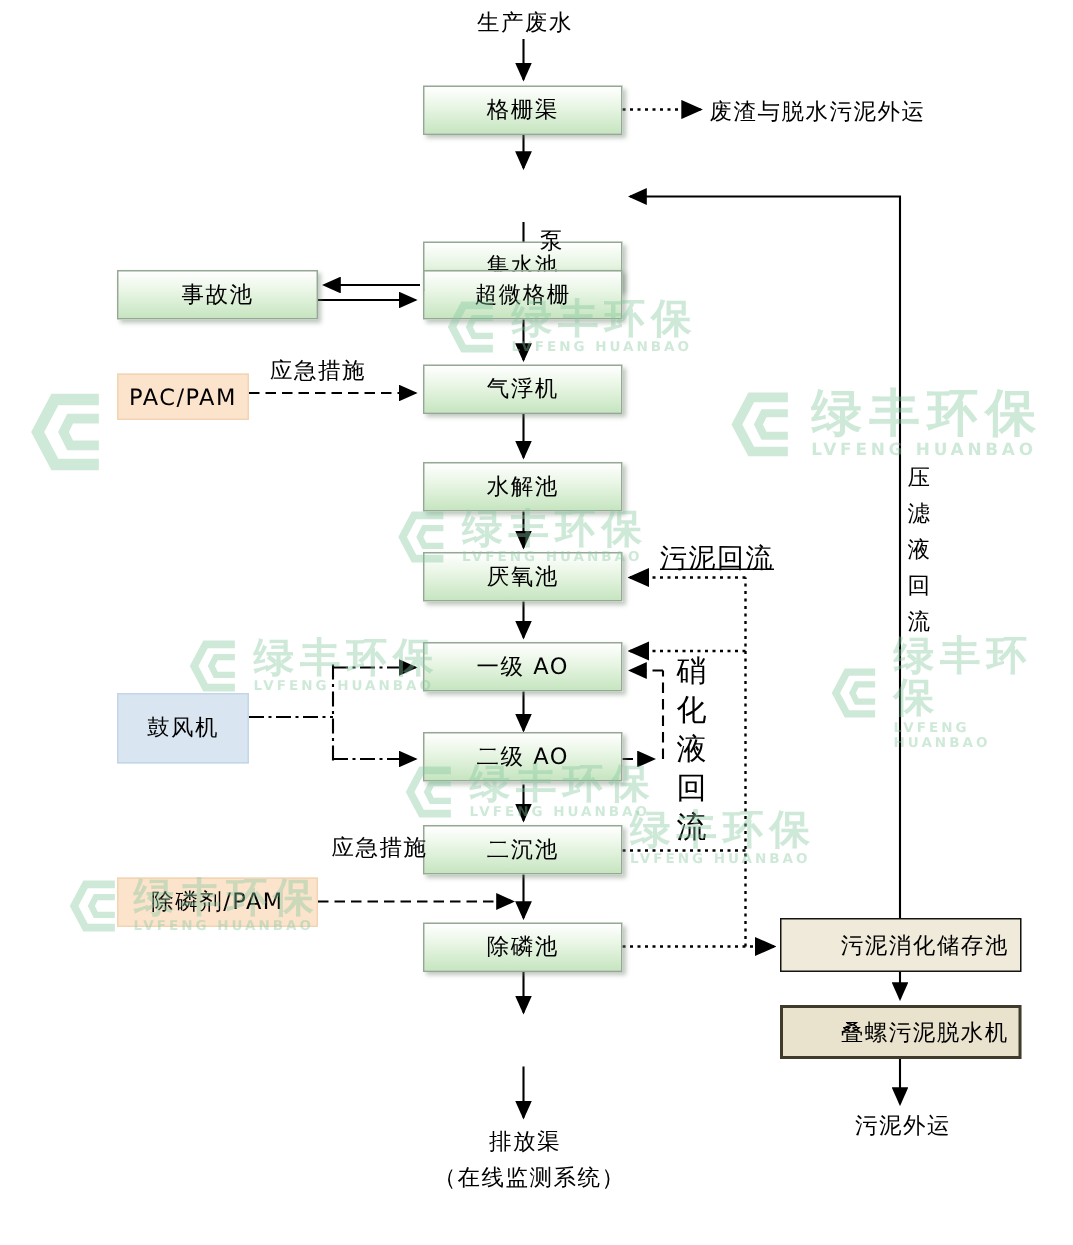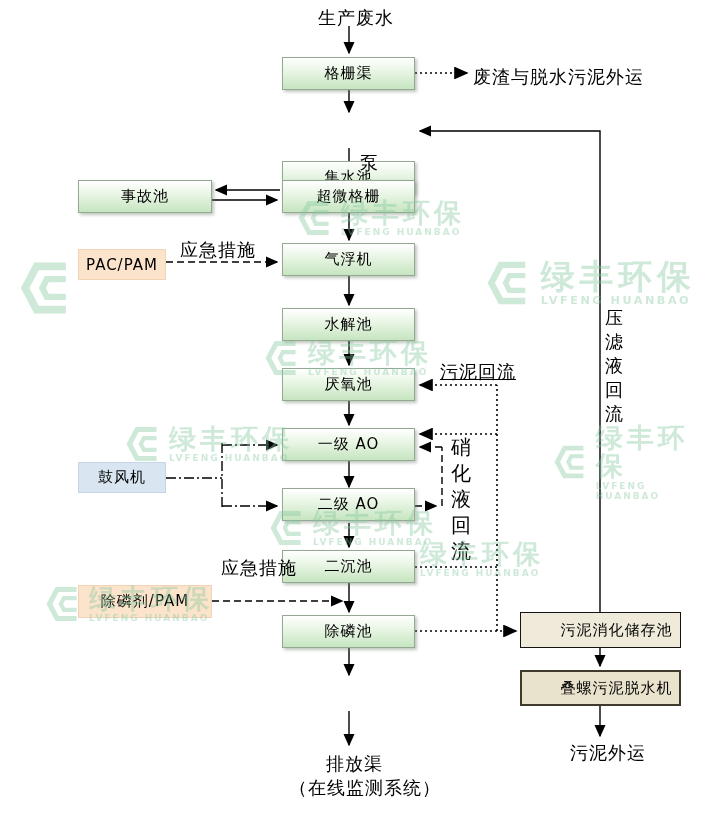--- a/index.html
+++ b/index.html
@@ -9,21 +9,21 @@
   .box{position:absolute;display:flex;align-items:center;justify-content:center;
        font-size:15px;letter-spacing:1px;z-index:20;box-sizing:border-box;text-align:center;}
   .gbox{width:133px;height:33px;
         background:linear-gradient(180deg,#ffffff 0%,#eaf6e6 40%,#c6e5c0 100%);
         border:1px solid #94a894;box-shadow:2px 2px 3px rgba(110,130,110,.45);}
   .pbox{background:#fbe3cc;border:1px solid #f2d4b4;}
   .bbox{background:#d9e6f2;border:1px solid #c3d5e7;}
   .tbox{width:161px;height:36px;background:#efead9;border:1px solid #141414;padding-left:32px;}
   .tbox.bold{border:2.5px solid #3f3a2c;background:#e9e2cc;}
   
-  .lab{position:absolute;font-size:18px;letter-spacing:1px;z-index:30;white-space:nowrap;}
+  .lab{position:absolute;font-size:15px;letter-spacing:1px;z-index:30;white-space:nowrap;}
   .vlab{white-space:normal;}
   
   svg.wires{position:absolute;left:0;top:0;z-index:10;pointer-events:none;}
   .s{stroke:#000;stroke-width:1.4;fill:none;}
   .dash{stroke:#000;stroke-width:1.4;fill:none;stroke-dasharray:7 4;}
   .dot{stroke:#000;stroke-width:1.6;fill:none;stroke-dasharray:2 3;}
   .dashdot{stroke:#000;stroke-width:1.4;fill:none;stroke-dasharray:10 3 2 3;}
   
   .wm{position:absolute;display:flex;align-items:center;gap:9px;z-index:50;
       opacity:.4;color:#86c9a0;pointer-events:none;transform-origin:top left;}
@@ -103,21 +103,21 @@
   <div class="box gbox" style="left:282px;top:243px;">气浮机</div>
   <div class="box gbox" style="left:282px;top:308px;">水解池</div>
   <div class="box gbox" style="left:282px;top:368px;">厌氧池</div>
   <div class="box gbox" style="left:282px;top:428px;">一级 AO</div>
   <div class="box gbox" style="left:282px;top:488px;">二级 AO</div>
   <div class="box gbox" style="left:282px;top:550px;">二沉池</div>
   <div class="box gbox" style="left:282px;top:615px;">除磷池</div>
 
   <div class="box gbox" style="left:78px;top:180px;width:134px;">事故池</div>
   <div class="box pbox" style="left:78px;top:249px;width:88px;height:31px;">PAC/PAM</div>
-  <div class="box bbox" style="left:78px;top:462px;width:88px;height:31px;">鼓风机</div>
+  <div class="box bbox" style="left:78px;top:462px;width:88px;height:47px;">鼓风机</div>
   <div class="box pbox" style="left:78px;top:585px;width:134px;height:33px;">除磷剂/PAM</div>
 
   <div class="box tbox" style="left:520px;top:612px;">污泥消化储存池</div>
   <div class="box tbox bold" style="left:520px;top:670px;">叠螺污泥脱水机</div>
 
   <div class="wm" style="left:298px;top:198px;">
     <svg width="34" height="40" viewBox="0 0 40 44">
         <path d="M36,5 H13 L4,22 L13,39 H36" fill="none" stroke="currentColor" stroke-width="6"></path>
         <path d="M36,15 H21 L17.5,22 L21,29 H36" fill="none" stroke="currentColor" stroke-width="5"></path>
       </svg>

